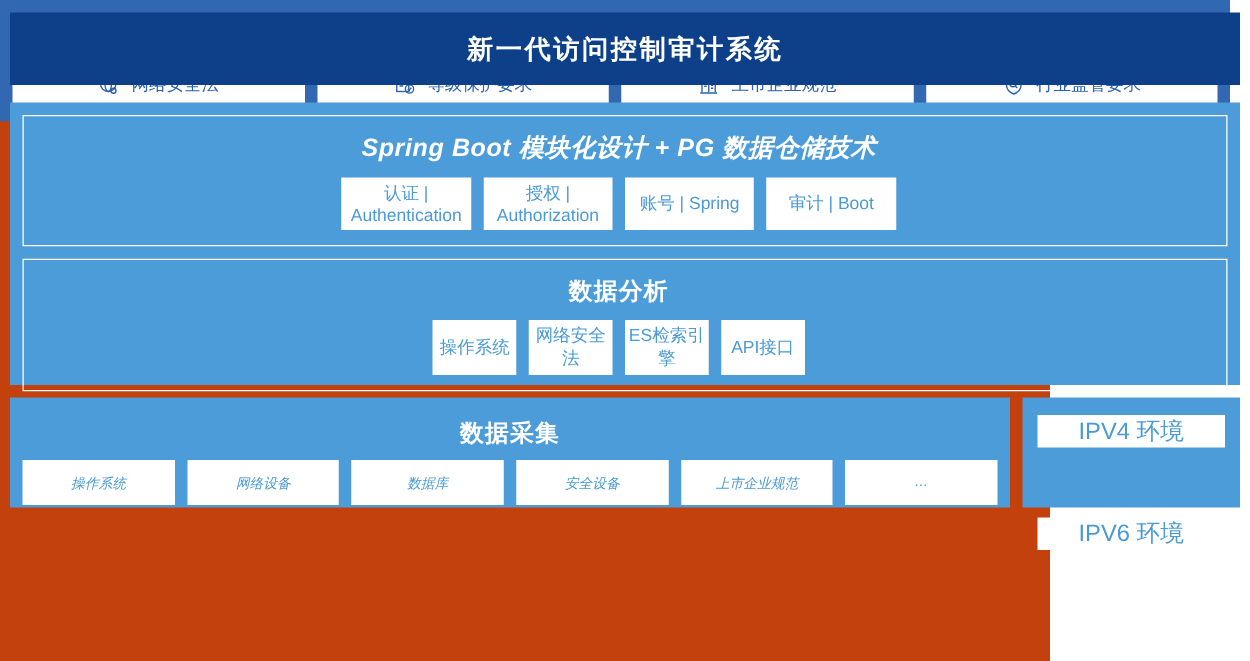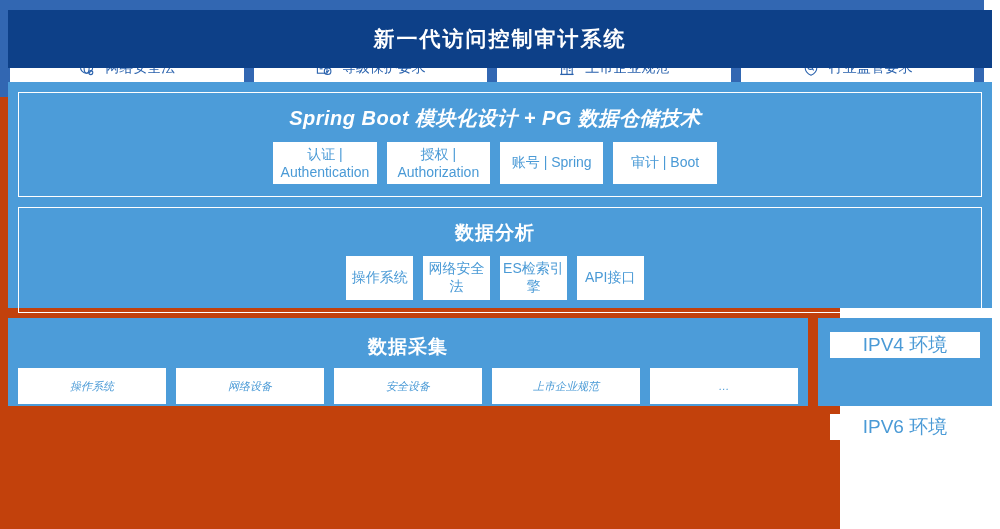--- a/index.html
+++ b/index.html
@@ -214,20 +214,23 @@
   </div>
 
   <div class="panel panel-collect">
     <div class="box-title">数据采集</div>
     <div class="card-row">
       <div class="card">
         <span>操作系统</span>
       </div>
       <div class="card">
         <span>网络设备</span>
+      </div>
+      <div class="card">
+        <span>数据库</span>
       </div>
       <div class="card">
         <span>安全设备</span>
       </div>
       <div class="card">
         <span>上市企业规范</span>
       </div>
       <div class="card">
         <span>…</span>
       </div>

